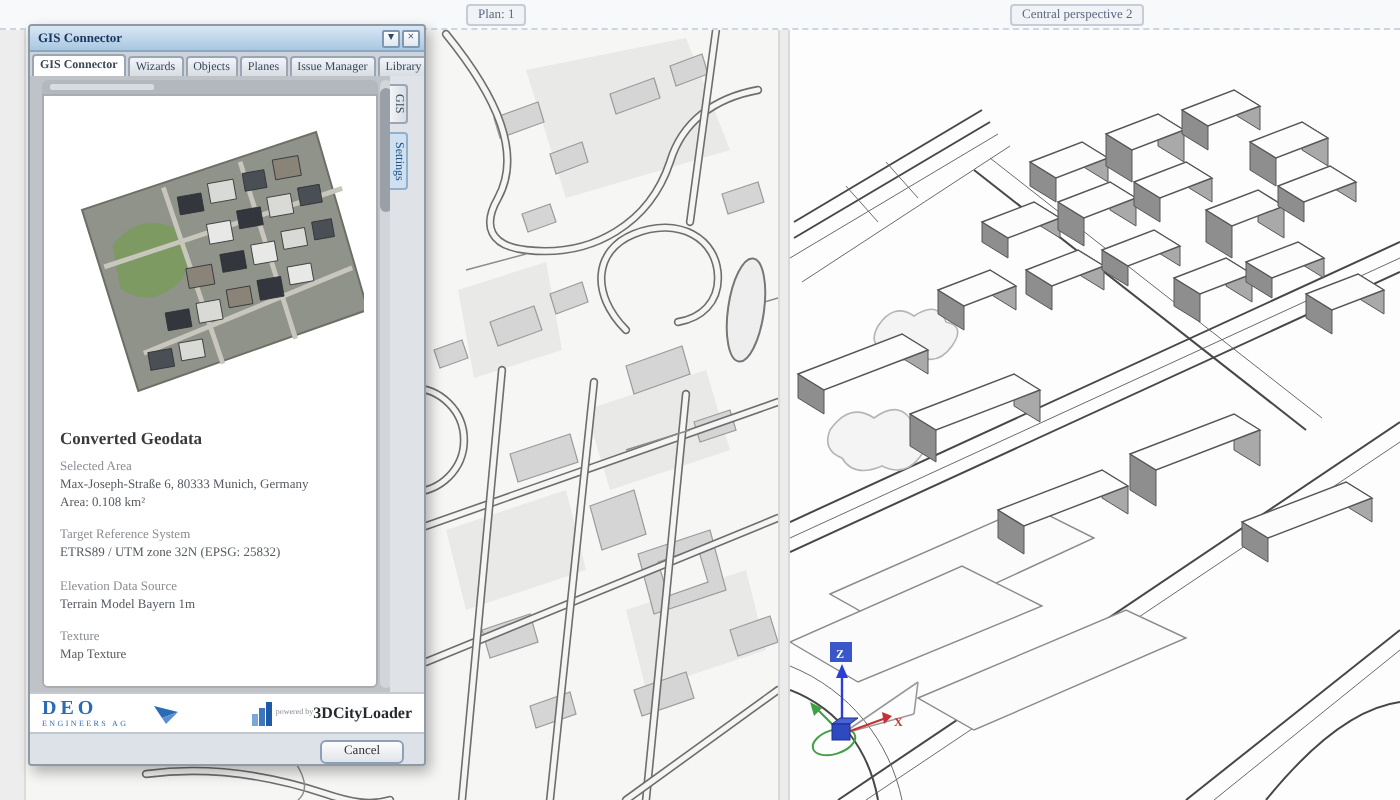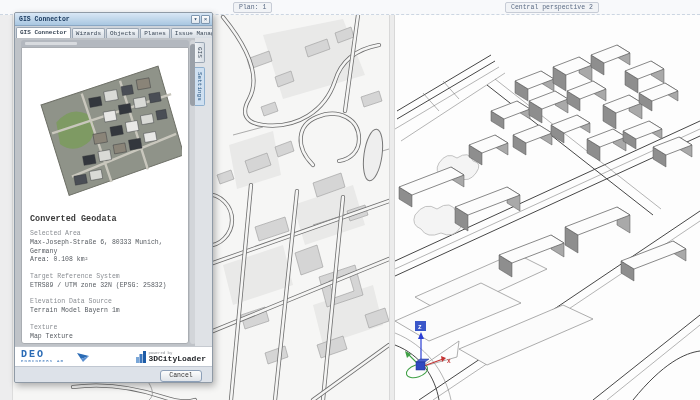--- a/index.html
+++ b/index.html
@@ -1,18 +1,18 @@
 <!DOCTYPE html>
 <html><head>
 <meta charset="utf-8">
 <style>
   html,body{margin:0;padding:0;background:#ffffff;}
   *{box-sizing:border-box;}
   .stage{position:relative;width:700px;height:400px;overflow:hidden;
-         font-family:Liberation Mono, monospace;background:#fff;}
+         font-family:Liberation Serif, serif;background:#fff;}
 
   
   .topband{position:absolute;left:0;top:0;width:700px;height:15px;background:#f8f9fb;
            border-bottom:1px dashed #ccd6e2;}
   .leftstrip{position:absolute;left:0;top:15px;width:13px;height:385px;background:#ededee;
              border-right:1px solid #dcdcdc;}
   .vp-divider{position:absolute;left:389px;top:15px;width:6px;height:385px;background:#ececec;
               border-left:1px solid #d8d8d8;border-right:1px solid #d8d8d8;}
   .chip{position:absolute;top:2px;font-size:6.5px;line-height:9px;color:#5b6b84;
         background:#f1f3f6;border:1px solid #c7ccd6;border-radius:2px;padding:0 5px;z-index:30;}
@@ -75,21 +75,21 @@
   .sec .lab{font-size:6.5px;color:#8a8e93;margin-bottom:2px;}
   .sec .val{font-size:6.5px;color:#565b61;line-height:8.5px;}
 
   .footer{position:absolute;left:0;top:333px;width:100%;height:20px;background:#ffffff;
           border-top:1px solid #c6cad0;display:flex;align-items:center;padding:0 6px;}
   .brand{display:flex;align-items:center;gap:12px;}
   .brand .bt{font-size:10px;font-weight:bold;color:#2a6bb5;letter-spacing:2px;line-height:9px;}
   .brand .bs{font-size:4px;color:#2a6bb5;letter-spacing:1.2px;}
   .fspacer{flex:1;}
   .pwr{display:flex;align-items:center;gap:2px;}
-  .pwrtxt{display:flex;flex-direction:column;align-items:flex-start;}
+  .pwrtxt{display:flex;flex-direction:row;align-items:flex-start;}
   .pwr .pby{font-size:4px;color:#8a8e93;}
   .pwr .prod{font-size:8px;font-weight:bold;color:#26292d;line-height:8px;}
   .bottombar{position:absolute;left:0;top:353px;width:100%;height:18px;background:#dde2e9;
              border-top:1px solid #c0c7d1;}
   .cancel{position:absolute;right:10px;top:3px;width:42px;height:12px;font-size:6.5px;color:#333;
           background:linear-gradient(#fdfdfd,#e0e4e9);border:1px solid #8da0b8;border-radius:3px;
           text-align:center;line-height:10px;cursor:pointer;}
 
   .gz-lab{font-size:6px;font-weight:bold;}
 </style>

